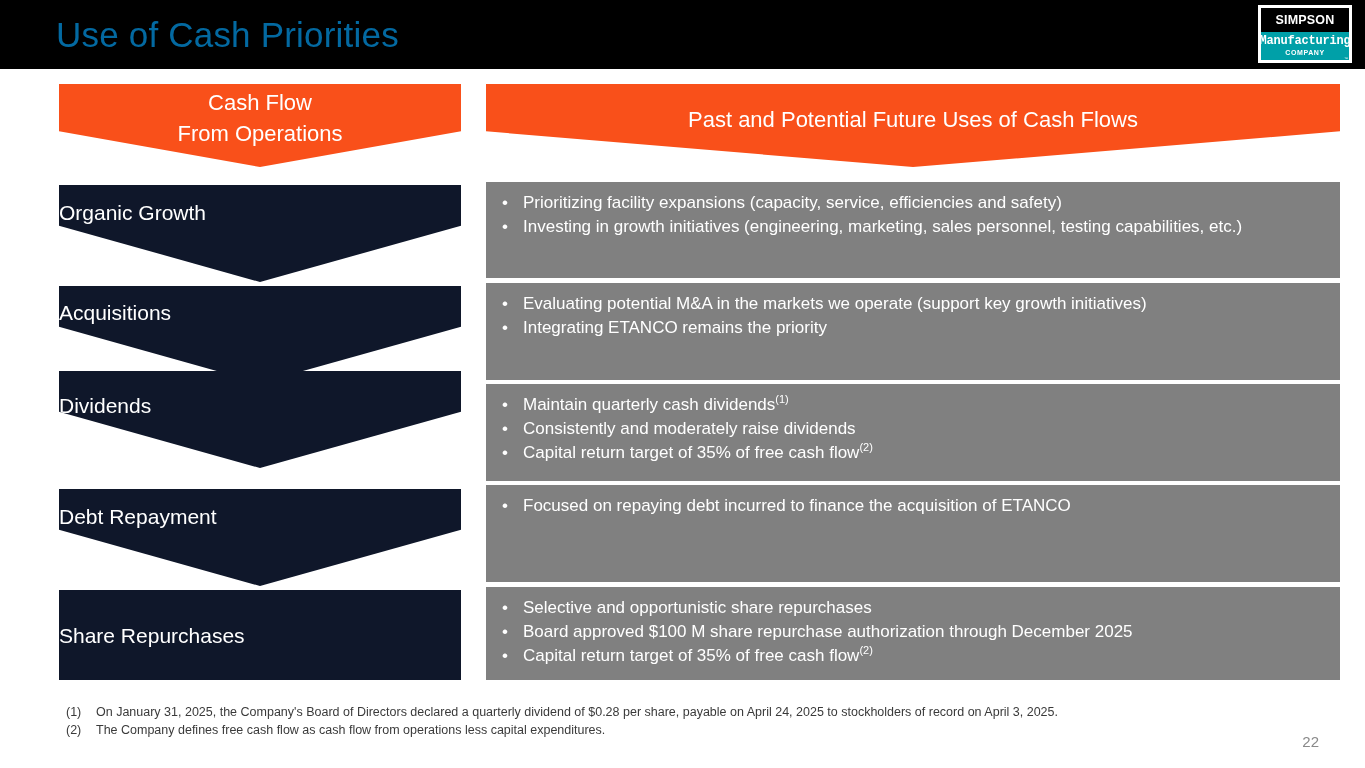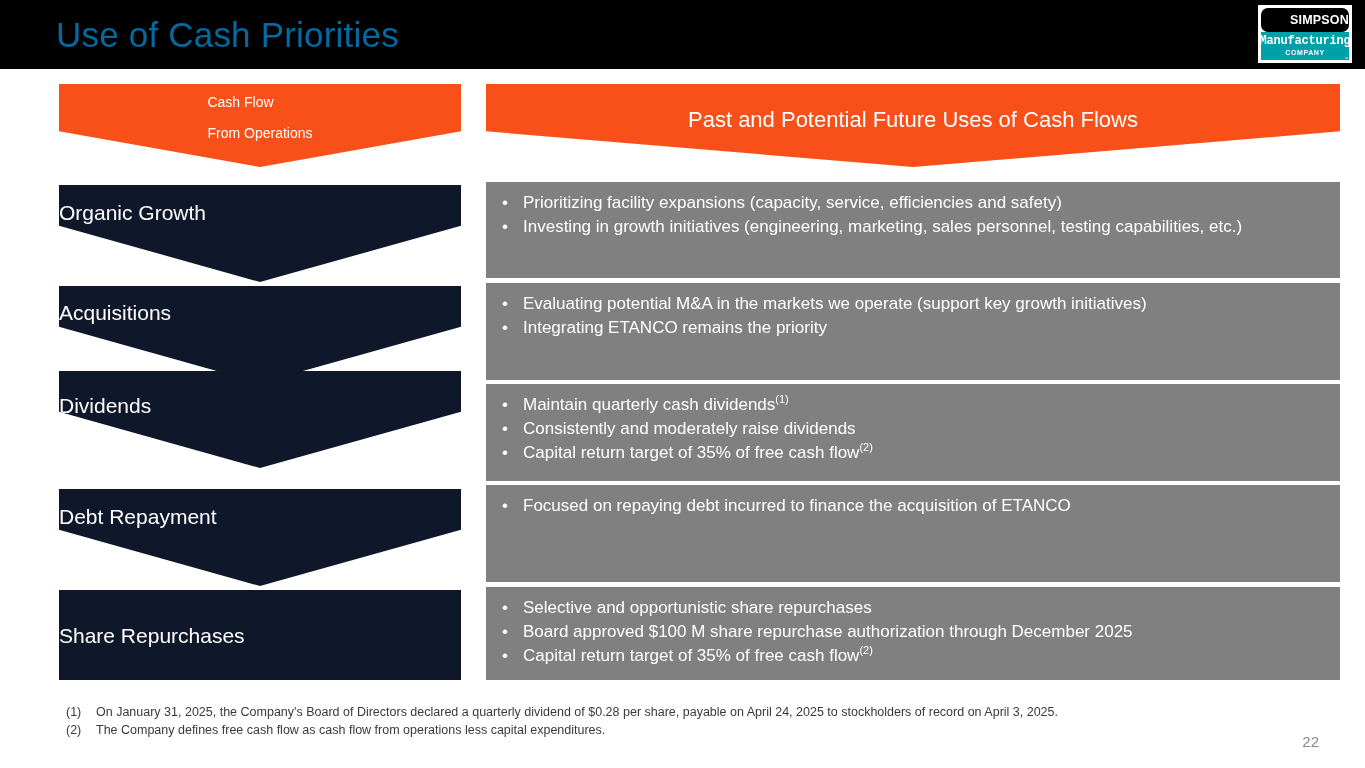--- a/index.html
+++ b/index.html
@@ -51,22 +51,21 @@
     width: 100%;
     height: 100%;
     display: flex;
     flex-direction: column;
   }
   .logo-top {
     background: #000000;
     flex: 0 0 46%;
     display: flex;
     align-items: center;
-    justify-content: flex-end;
-    border-radius: 7px;
+    justify-content: center;
   }
   .logo-top span {
     color: #ffffff;
     font-size: 12.5px;
     font-weight: bold;
     letter-spacing: 0.2px;
     font-family: "Liberation Sans", sans-serif;
   }
   .logo-bot {
     background: #00A0A8;
@@ -111,22 +110,23 @@
     -webkit-clip-path: polygon(0 0, 100% 0, 100% 57%, 50% 100%, 0 57%);
     clip-path: polygon(0 0, 100% 0, 100% 57%, 50% 100%, 0 57%);
     display: flex;
     align-items: flex-start;
     justify-content: center;
     padding-top: 3px;
     box-sizing: border-box;
   }
   .banner-left .btext {
     color: #ffffff;
-    font-size: 14px;
+    font-size: 22px;
     line-height: 31px;
+    text-align: center;
   }
   .banner-right {
     position: absolute;
     left: 486px;
     top: 84px;
     width: 854px;
     height: 83px;
     background: #F9501A;
     -webkit-clip-path: polygon(0 0, 100% 0, 100% 57%, 50% 100%, 0 57%);
     clip-path: polygon(0 0, 100% 0, 100% 57%, 50% 100%, 0 57%);

